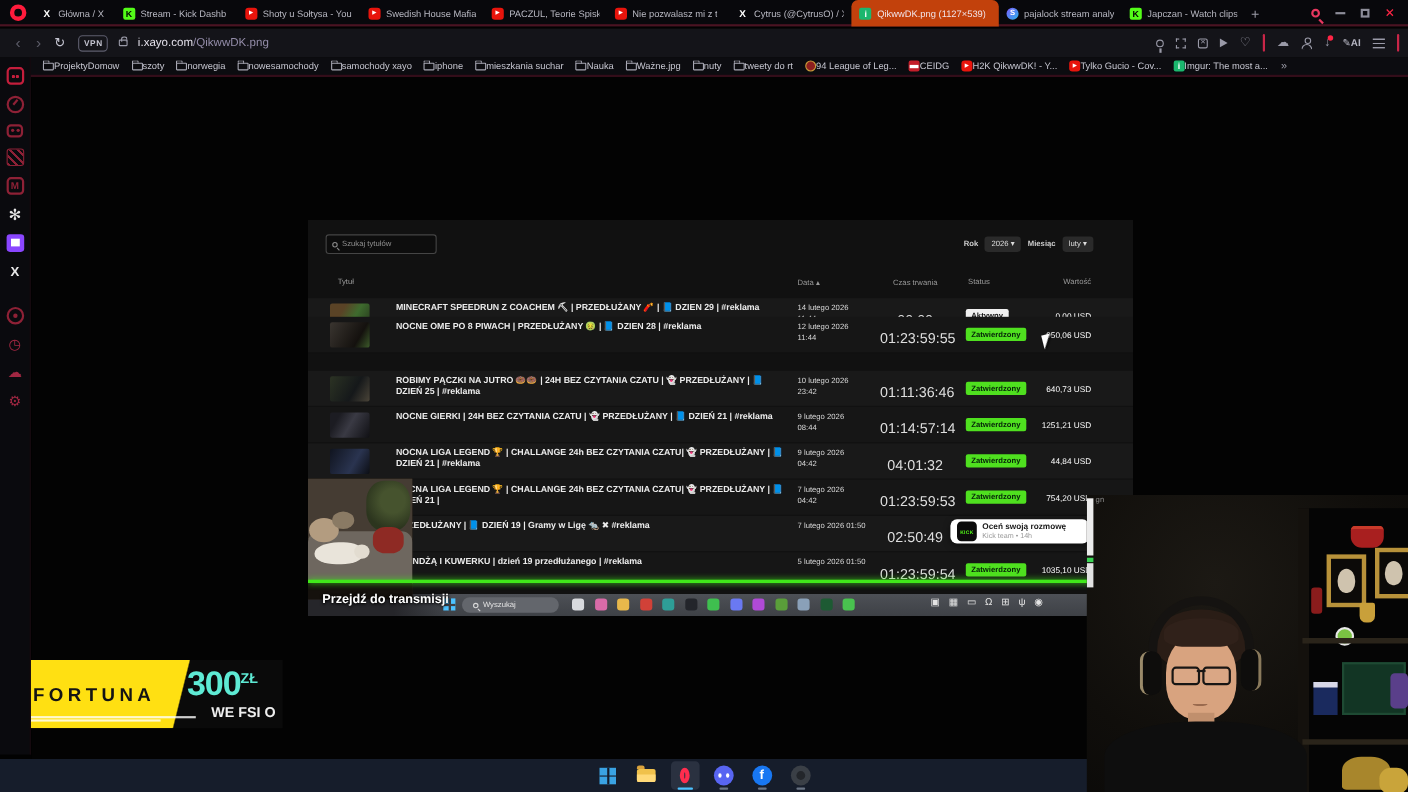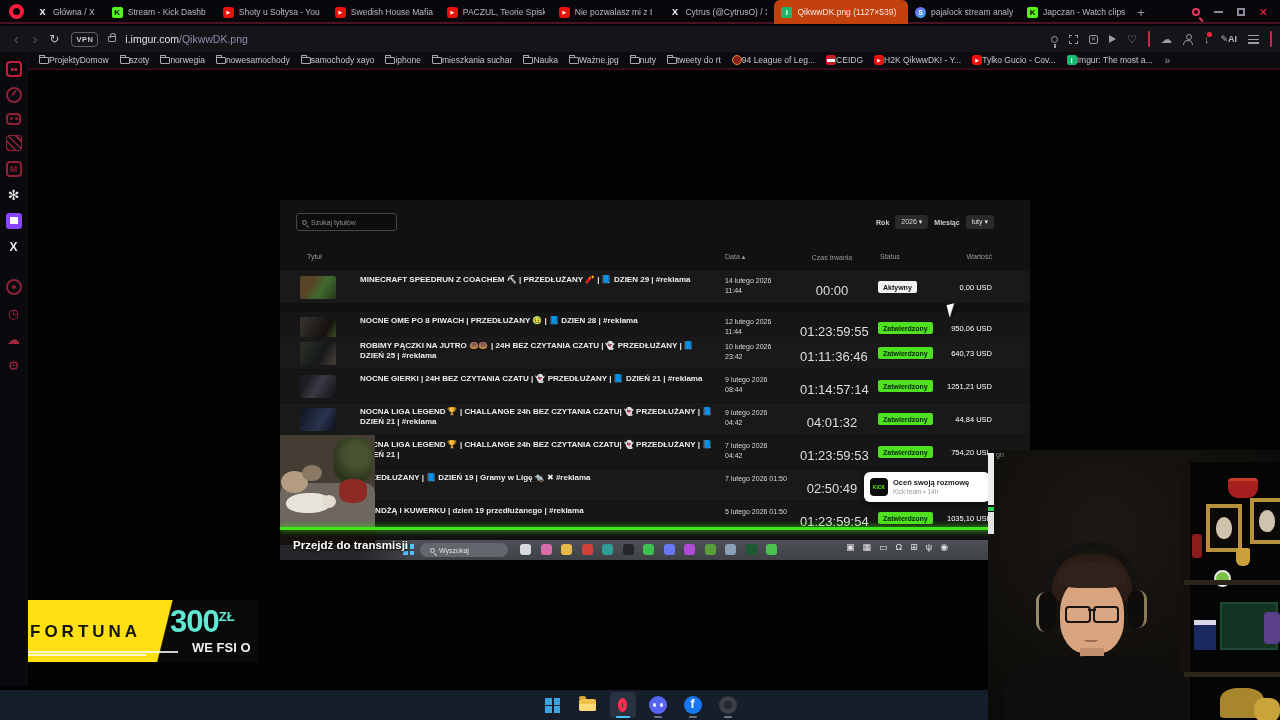--- a/index.html
+++ b/index.html
@@ -139,21 +139,21 @@
   .pip-back{position:absolute;left:0;top:0;width:95px;height:55px;background:#453c33;}
   .pip-plant{position:absolute;right:2px;top:2px;width:40px;height:46px;background:radial-gradient(circle at 60% 40%,#46532e 30%,#2c351e 70%);border-radius:40%;}
   .pip-couch{position:absolute;left:0;bottom:14px;width:95px;height:48px;background:#6e675f;border-radius:10px 10px 0 0;}
   .pip-pillow1{position:absolute;left:1px;top:36px;width:27px;height:22px;background:#b39c80;border-radius:50%;}
   .pip-pillow2{position:absolute;left:22px;top:30px;width:20px;height:16px;background:#8a7a64;border-radius:50%;}
   .pip-red{position:absolute;right:8px;top:44px;width:28px;height:24px;background:#8e2a24;border-radius:40%;}
   .pip-dog{position:absolute;left:6px;top:58px;width:44px;height:20px;background:#e9e4da;border-radius:50% 40% 45% 45%;}
   .pip-dog::after{content:"";position:absolute;right:-6px;top:2px;width:14px;height:13px;background:#e2dcd0;border-radius:50%;}
   .pip-floor{position:absolute;left:0;bottom:0;width:95px;height:15px;background:#15110d;}
   
-  .toast{position:absolute;left:584px;top:272px;width:126px;height:30px;background:#fff;border-radius:6px;box-shadow:0 2px 6px rgba(0,0,0,.5);z-index:16;display:flex;align-items:center;padding:0 6px;}
+  .toast{position:absolute;left:584px;top:272px;width:126px;height:22px;background:#fff;border-radius:6px;box-shadow:0 2px 6px rgba(0,0,0,.5);z-index:16;display:flex;align-items:center;padding:0 6px;}
   .kick-sq{width:18px;height:18px;background:#0b0b0b;border-radius:4px;display:flex;align-items:center;justify-content:center;flex:0 0 18px;}
   .kick-sq span{color:#53fc18;font-size:4.5px;font-weight:bold;letter-spacing:.3px;}
   .toast-txt{margin-left:5px;line-height:1.35;}
   .toast-title{font-size:7.5px;color:#161616;font-weight:bold;}
   .toast-meta{font-size:6.5px;color:#9a9a9a;}
   
   .innerbar{position:absolute;left:0;top:340px;width:750px;height:20px;background:linear-gradient(#4d5056,#3e4146);z-index:10;}
   .innerbar::before{content:"";position:absolute;left:0;top:0;width:130px;height:20px;background:linear-gradient(90deg,#26262a 60%,transparent);}
   .golabel{position:absolute;left:13px;top:339px;font-size:11.5px;font-weight:bold;color:#fff;text-shadow:0 1px 3px #000,0 0 2px #000;z-index:15;}
   .iwin{position:absolute;left:123px;top:4px;width:11px;height:11px;background:#4cc2ff;}
@@ -298,21 +298,21 @@
     </div>
   </div>
 
   <div class="toolbar">
     <div class="navico">‹</div>
     <div class="navico">›</div>
     <div class="i-reload">↻</div>
     <div class="vpn-badge">VPN</div>
     <div class="i-lock"></div>
     <div class="url">
-      <span class="dom">i.imgur.com</span><span class="path">/QikwwDK.png</span>
+      <span class="dom">i.xayo.com</span><span class="path">/QikwwDK.png</span>
     </div>
     <div class="tool-right">
       <div class="ti i-pin"></div>
       <div class="ti i-snap"></div>
       <div class="ti i-shield">✕</div>
       <div class="ti i-play"></div>
       <div class="ti">♡</div>
       <div class="vdiv"></div>
       <div class="ti">☁</div>
       <div class="ti i-user"></div>
@@ -430,21 +430,21 @@
       </div>
       <div class="rows" id="rows">
           <div class="row" style="top: 71px;">
             <div class="thumb t0"></div>
             <div class="cell title">MINECRAFT SPEEDRUN Z COACHEM ⛏ | PRZEDŁUŻANY 🧨 | 📘 DZIEN 29 | #reklama</div>
             <div class="cell date">14 lutego 2026<br>11:44</div>
             <div class="cell dur">00:00</div>
             <div class="badge b-active">Aktywny</div>
             <div class="cell val">0,00 USD</div>
           </div>
-          <div class="row" style="top: 112px;">
+          <div class="row" style="top: 88px;">
             <div class="thumb t1"></div>
             <div class="cell title">NOCNE OME PO 8 PIWACH | PRZEDŁUŻANY 🤢 | 📘 DZIEN 28 | #reklama</div>
             <div class="cell date">12 lutego 2026<br>11:44</div>
             <div class="cell dur">01:23:59:55</div>
             <div class="badge b-ok">Zatwierdzony</div>
             <div class="cell val">950,06 USD</div>
           </div>
           <div class="row" style="top: 137px;">
             <div class="thumb t2"></div>
             <div class="cell title">ROBIMY PĄCZKI NA JUTRO 🍩🍩 | 24H BEZ CZYTANIA CZATU | 👻 PRZEDŁUŻANY | 📘 DZIEŃ 25 | #reklama</div>

